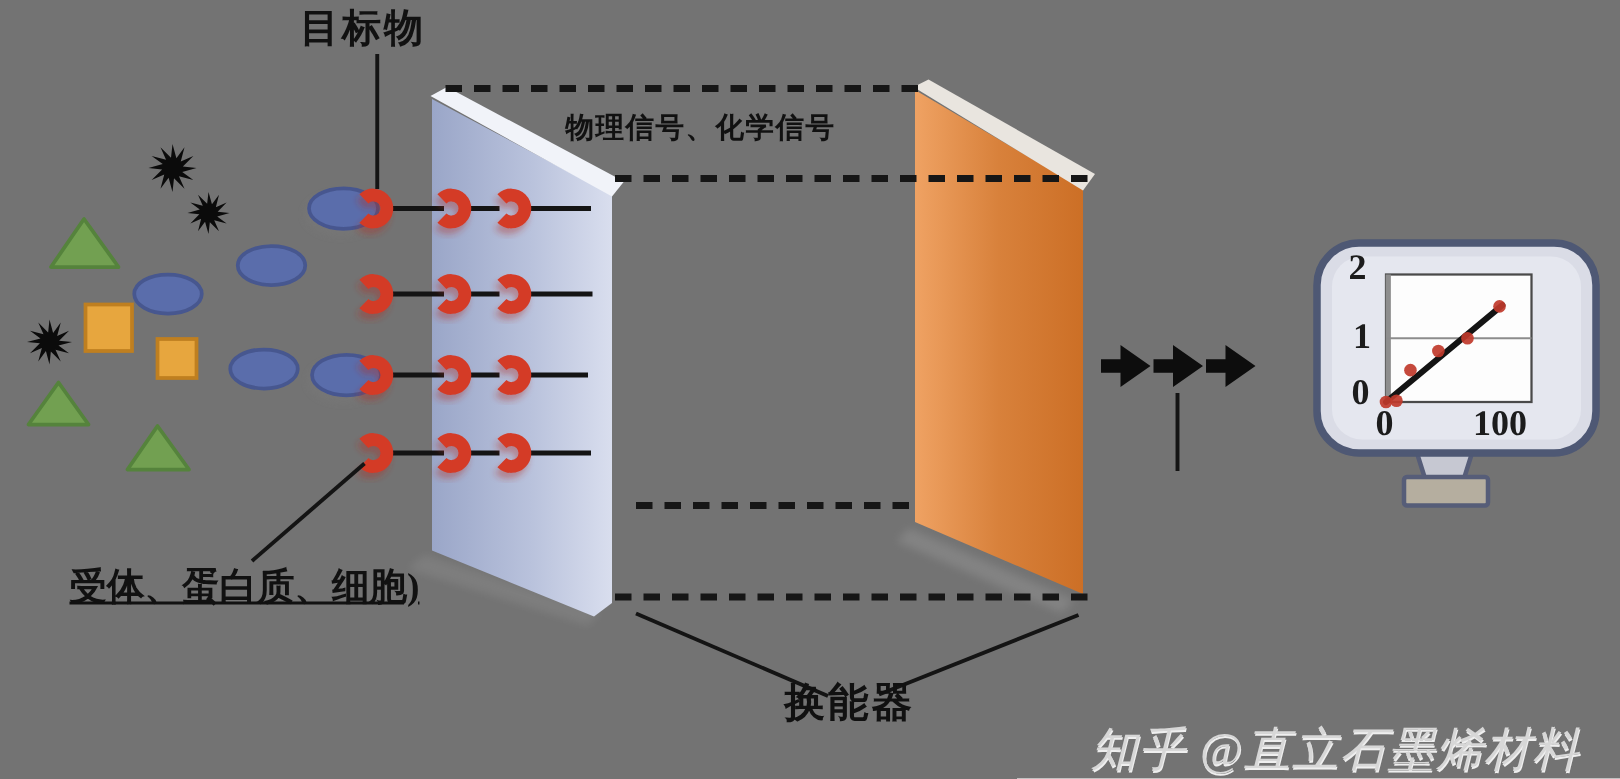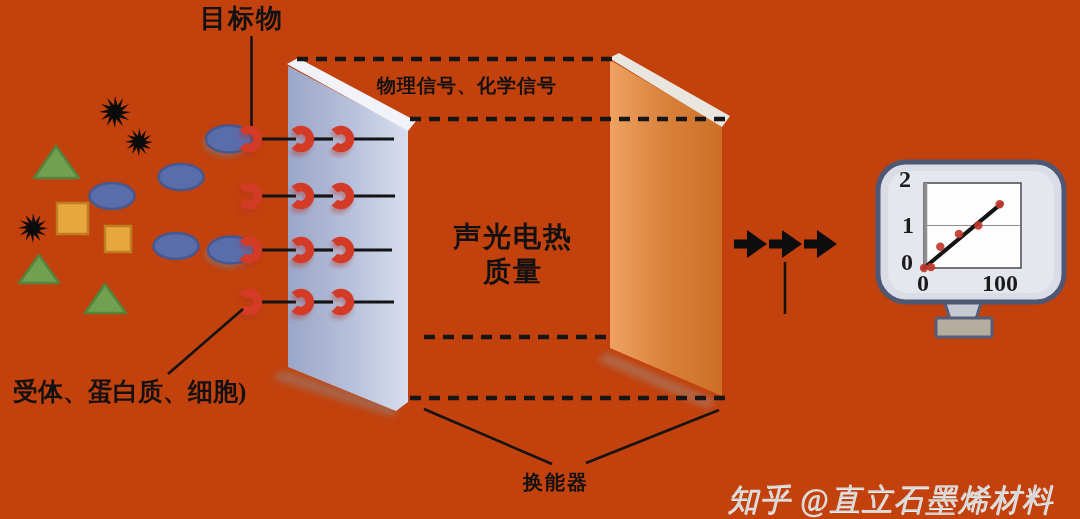--- a/index.html
+++ b/index.html
@@ -1,26 +1,26 @@
 <!DOCTYPE html>
 <html><head>
 <meta charset="utf-8">
 <style>
   html,body{margin:0;padding:0;background:#fff;}
-  .canvas{position:relative;width:1080px;height:519px;background:#c2410c;overflow:hidden;
+  .canvas{position:relative;width:1080px;height:519px;background:#737373;overflow:hidden;
           font-family:"Liberation Serif","DejaVu Serif",serif;}
   svg.art{position:absolute;left:0;top:0;}
   .lbl{position:absolute;color:#111;font-weight:600;line-height:1.25;white-space:nowrap;}
   .lbl-target{left:200px;top:3px;font-size:26px;letter-spacing:2px;}
   .lbl-signals{left:377px;top:74px;font-size:19px;letter-spacing:1px;}
   .lbl-center{left:443px;top:219px;width:140px;text-align:center;font-size:28px;letter-spacing:2px;white-space:normal;}
   .lbl-transmission{left:736px;top:317px;font-size:26px;letter-spacing:1px;}
-  .lbl-transducer{left:523px;top:470px;font-size:20px;letter-spacing:2px;}
+  .lbl-transducer{left:523px;top:452px;font-size:27px;letter-spacing:2px;}
   .lbl-receptor{left:13px;top:376px;width:300px;font-size:25px;white-space:normal;}
-  .lbl-receptor .l2{display:block;}
+  .lbl-receptor .l2{display:block;text-align:center;text-decoration:underline;}
   .tick{position:absolute;color:#1c1c1c;font-weight:600;font-family:"Liberation Serif","DejaVu Serif",serif;}
   .tick-y2{left:899px;top:166px;font-size:24px;}
   .tick-y1{left:902px;top:212px;font-size:24px;}
   .tick-y0{left:901px;top:249px;font-size:24px;}
   .tick-x0{left:917px;top:270px;font-size:24px;}
   .tick-x200{left:982px;top:270px;font-size:24px;}
   .watermark{position:absolute;left:727px;top:479px;font-size:31px;letter-spacing:1px;
              color:#d7d7d7;text-shadow:0.5px 1px 0 #efefef;font-weight:400;white-space:nowrap;font-style:italic;}
 </style>
 </head>
@@ -171,24 +171,20 @@
           <circle cx="940.296" cy="246.75" r="4.2" fill="#c0392b" opacity="0.92"></circle>
           <circle cx="958.92" cy="234" r="4.2" fill="#c0392b" opacity="0.92"></circle>
           <circle cx="978.32" cy="225.5" r="4.2" fill="#c0392b" opacity="0.92"></circle>
           <circle cx="999.66" cy="204.25" r="4.2" fill="#c0392b" opacity="0.92"></circle>
         </g>
     </g>
   </svg>
 
   <div class="lbl lbl-target">目标物</div>
   <div class="lbl lbl-signals">物理信号、化学信号</div>
-  <div class="lbl lbl-center">
-    <span>声光电热</span><br>
-    <span>质量</span>
-  </div>
   <div class="lbl lbl-transducer">换能器</div>
   <div class="lbl lbl-receptor">
     <span class="l2">受体、蛋白质、细胞)</span>
   </div>
 
   <span class="tick tick-y2">2</span>
   <span class="tick tick-y1">1</span>
   <span class="tick tick-y0">0</span>
   <span class="tick tick-x0">0</span>
   <span class="tick tick-x200">100</span>

